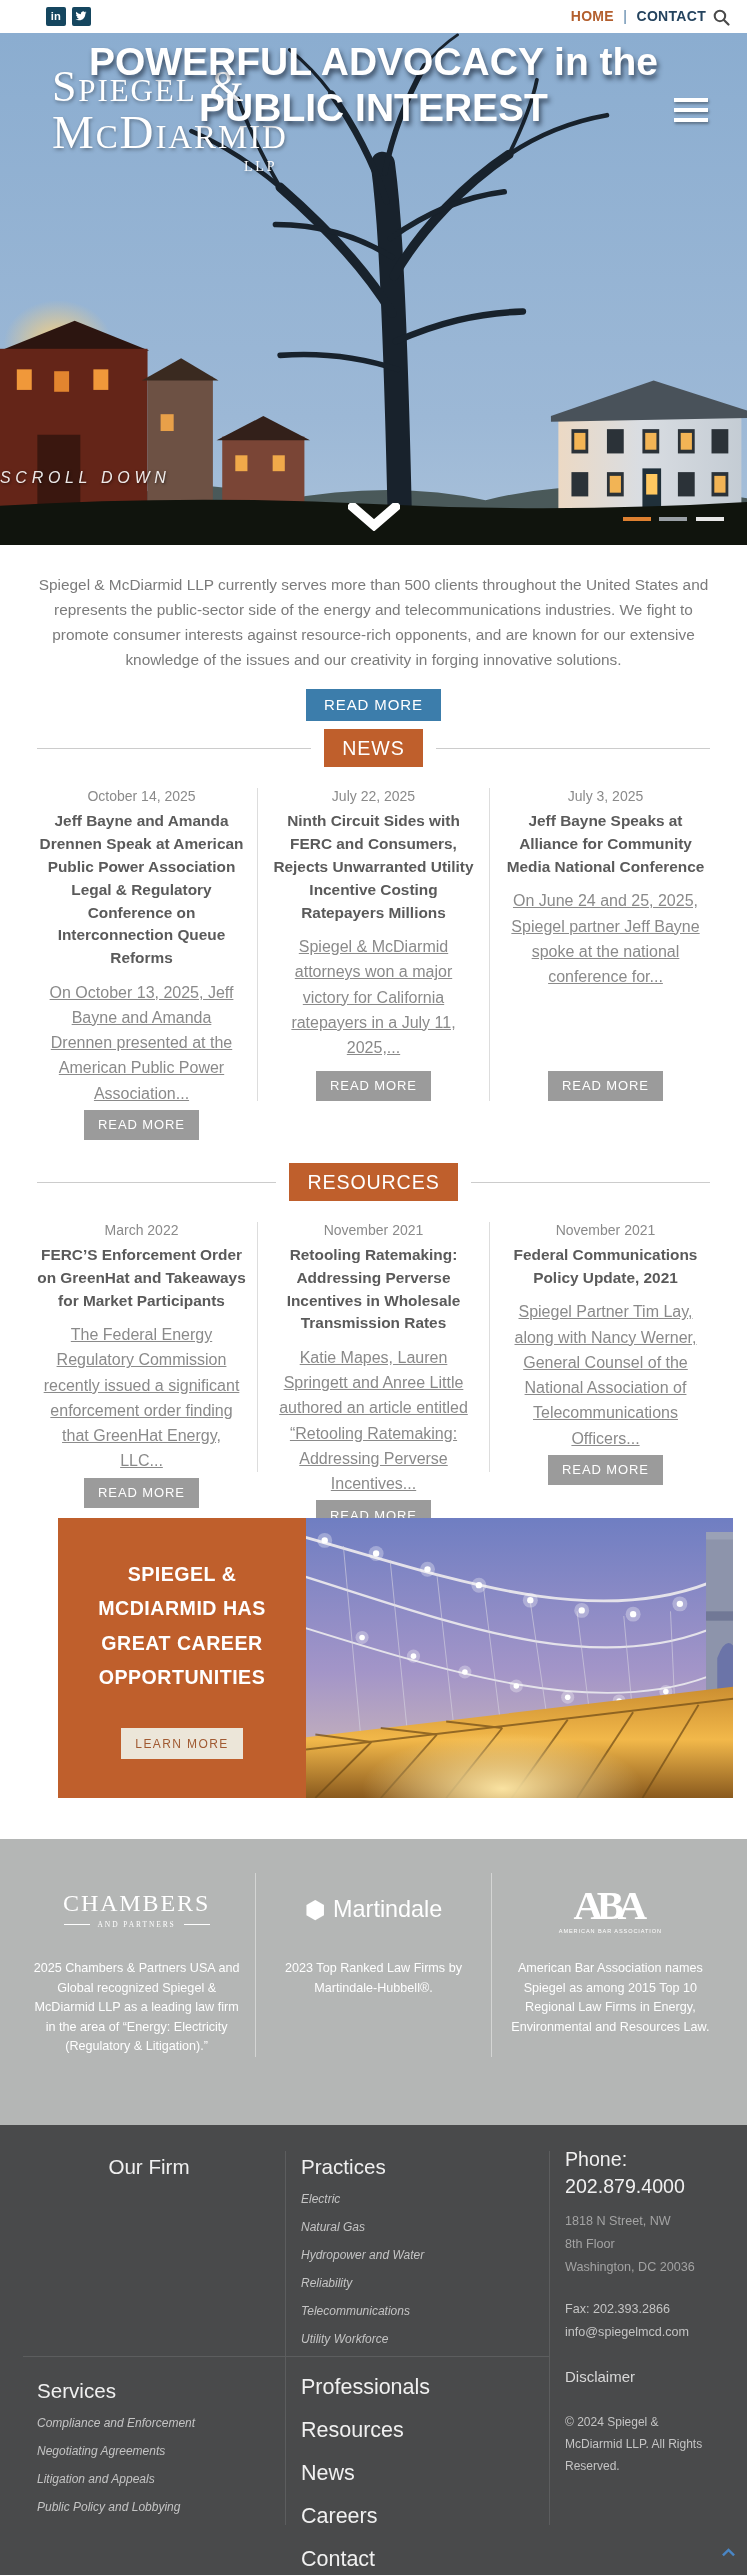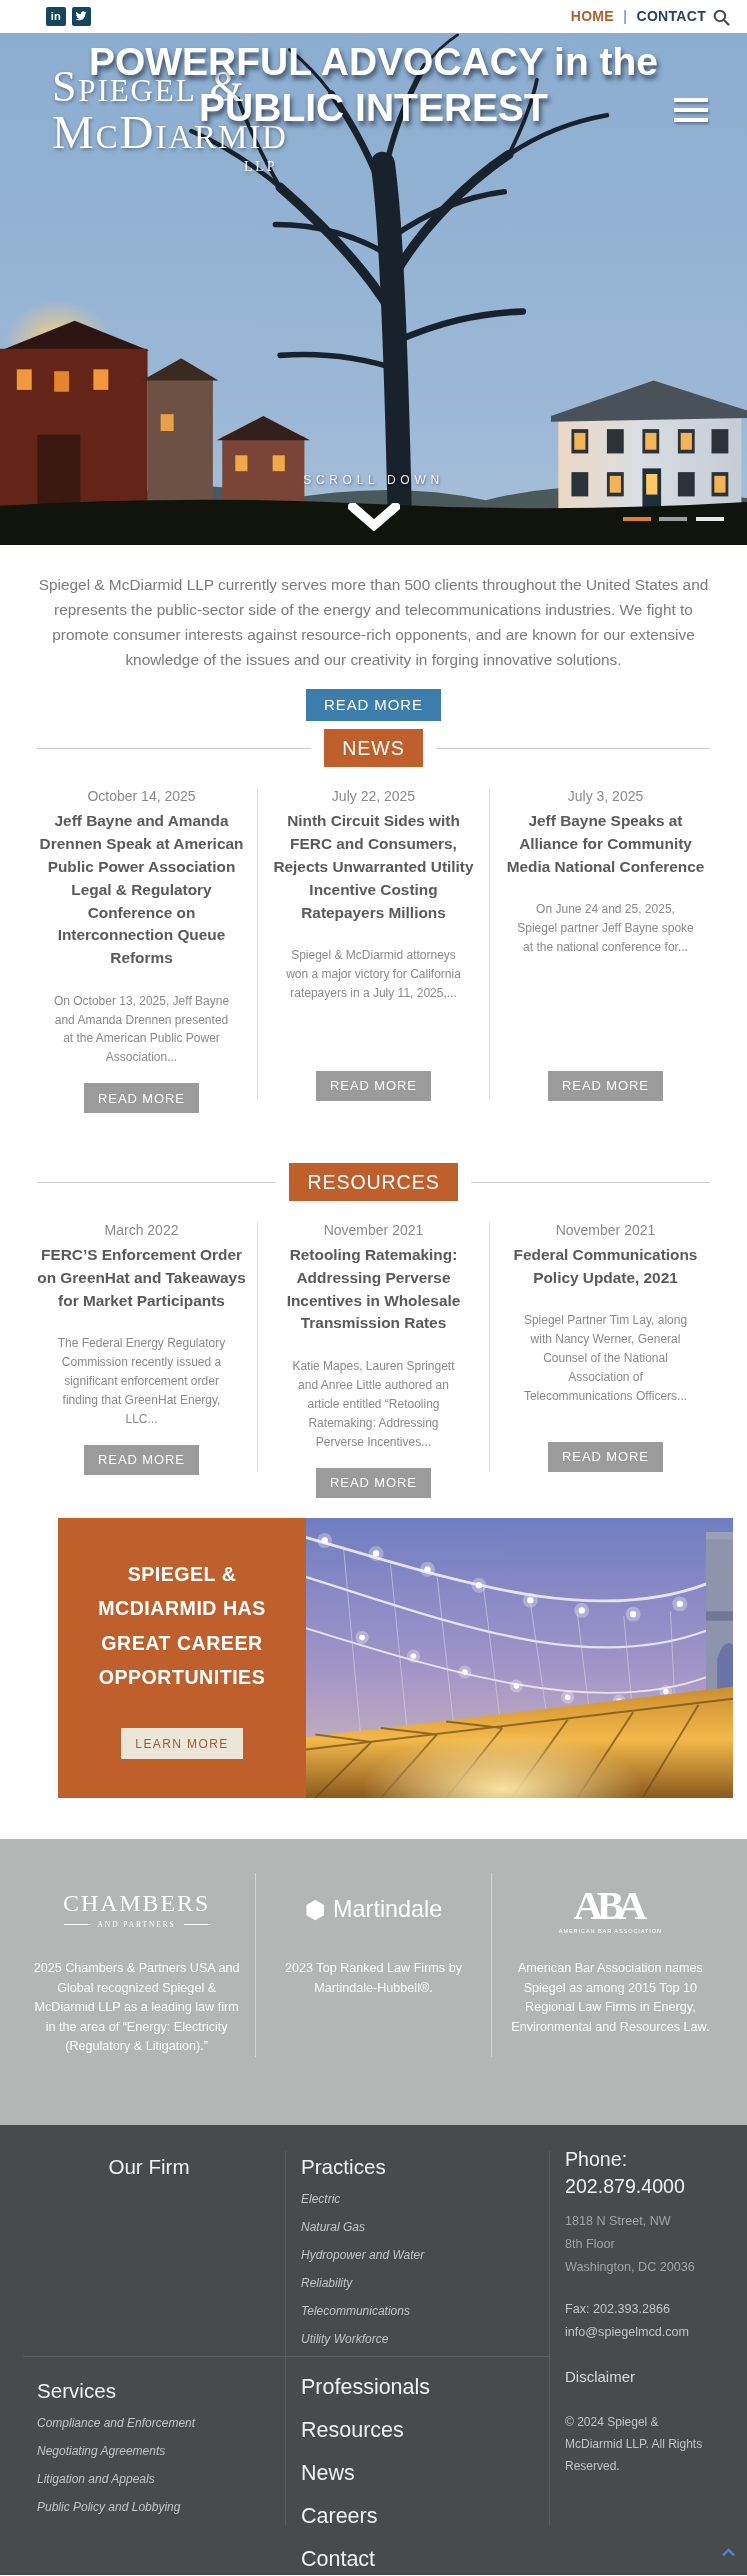--- a/index.html
+++ b/index.html
@@ -18,21 +18,21 @@
   
   .hero{height:512px;position:relative;overflow:hidden;background:#8fb0d2;}
   .hero svg.scene{position:absolute;left:0;top:0;}
   .headline{position:absolute;left:0;top:5.6px;width:100%;text-align:center;color:#fff;font-size:39px;font-weight:700;line-height:1.2;text-shadow:1.9px 3.7px 5.6px rgba(15,25,40,.65);}
   .logo{position:absolute;left:52px;top:32px;color:#fff;font-family:Liberation Serif, serif;text-shadow:0.9px 1.9px 3.7px rgba(0,0,0,.35);}
   .logo .l1{font-size:44px;font-variant:small-caps;letter-spacing:1.9px;line-height:1.0;}
   .logo .l2{font-size:47px;font-variant:small-caps;letter-spacing:1.9px;line-height:1.0;}
   .logo .l3{font-size:14px;letter-spacing:2.8px;padding-left:192px;line-height:1.6;}
   .hamburger{position:absolute;right:39px;top:65px;width:34px;cursor:pointer;}
   .hamburger div{height:3.7px;background:#fff;margin-bottom:6.5px;box-shadow:0.9px 1.9px 2.8px rgba(0,0,0,.35);}
-  .scrolldown{position:absolute;left:0;bottom:58px;width:100%;text-align:center;color:rgba(255,255,255,.9);font-size:12px;letter-spacing:4.7px;cursor:pointer;text-shadow:0.9px 0.9px 2.8px rgba(0,0,0,.5);}
+  .scrolldown{position:absolute;left:0;bottom:58px;width:100%;color:rgba(255,255,255,.9);font-size:16px;letter-spacing:4.7px;cursor:pointer;text-shadow:0.9px 0.9px 2.8px rgba(0,0,0,.5);font-style:italic;}
   .chev{position:absolute;left:50%;transform:translateX(-50%);bottom:11.2px;cursor:pointer;}
   .dashes{position:absolute;right:23.4px;bottom:24px;display:flex;gap:8.4px;}
   .dashes span{width:28px;height:3.7px;display:block;cursor:pointer;}
 
   
   .intro{height:175px;box-sizing:border-box;padding-top:28px;text-align:center;}
   .intro p{width:677px;margin:0 auto;font-size:15.4px;color:#7b7b7b;line-height:1.62;}
   .btn-blue{display:inline-block;margin-top:16px;background:#3c7dab;color:#fff;font-size:15px;letter-spacing:0.9px;padding:7.5px 18px;border:none;cursor:pointer;font-family:inherit;}
 
   
@@ -41,21 +41,21 @@
   .sec-head{display:flex;align-items:center;margin:0 37px;}
   .sec-head .ln{flex:1;height:0.9px;background:#ccc;}
   .sec-head .box{background:#bf5f2c;color:#fff;font-size:19.6px;letter-spacing:0.9px;padding:7.5px 18px;margin:0 13px;}
   .cards{display:flex;margin:20.6px 26px 0;}
   .news .cards{height:313px;}
   .resources .cards{height:250px;}
   .card{flex:1;padding:0 11.2px;display:flex;flex-direction:column;text-align:center;}
   .card + .card{border-left:0.9px solid #ddd;}
   .card .date{font-size:14px;color:#8a8a8a;margin:0 0 6.5px;}
   .card .ttl{font-size:15.4px;font-weight:700;color:#5a5a5a;line-height:1.48;margin:0 0 5.6px;}
-  .card .exc{font-size:12px;color:#8a8a8a;line-height:1.58;margin:16px;}
+  .card .exc{font-size:16px;color:#8a8a8a;line-height:1.58;margin:4px;text-decoration:underline;}
   .btn-gray{margin-top:auto;align-self:center;background:#9b9b9b;color:#fff;font-size:13px;letter-spacing:0.9px;padding:7.5px 14px;border:none;cursor:pointer;font-family:inherit;}
 
   
   .careers-wrap{margin:0 14px 41px;height:280px;display:flex;padding-left:44px;}
   .careers-left{width:248px;background:#bf5f2c;display:flex;flex-direction:column;align-items:center;justify-content:center;box-sizing:border-box;padding:0 28px;}
   .careers-left h2{color:#fff;font-size:19.6px;font-weight:700;line-height:1.75;text-align:center;letter-spacing:0.5px;margin:0;}
   .btn-learn{margin-top:34px;background:#ece6d9;color:#a05a32;font-size:12px;letter-spacing:1.4px;padding:8.4px 14px;border:none;cursor:pointer;font-family:inherit;}
   .careers-right{flex:1;position:relative;overflow:hidden;}
 
   

